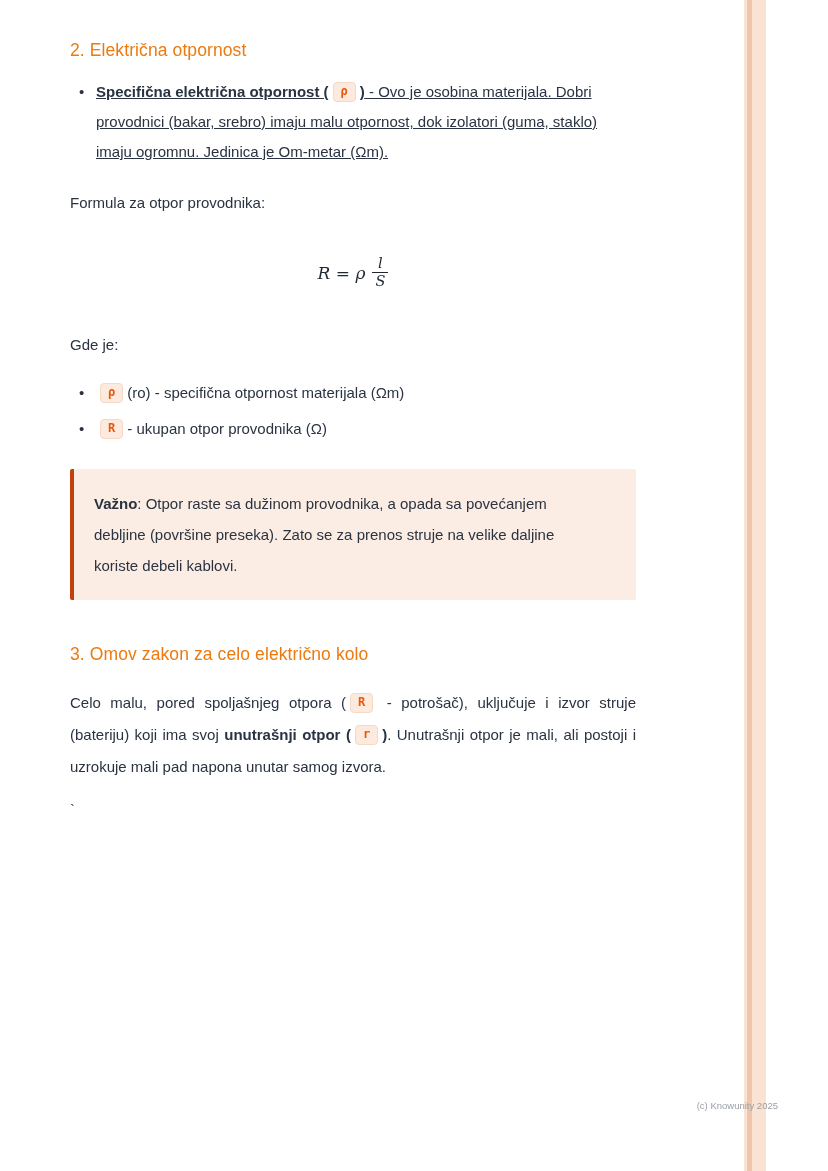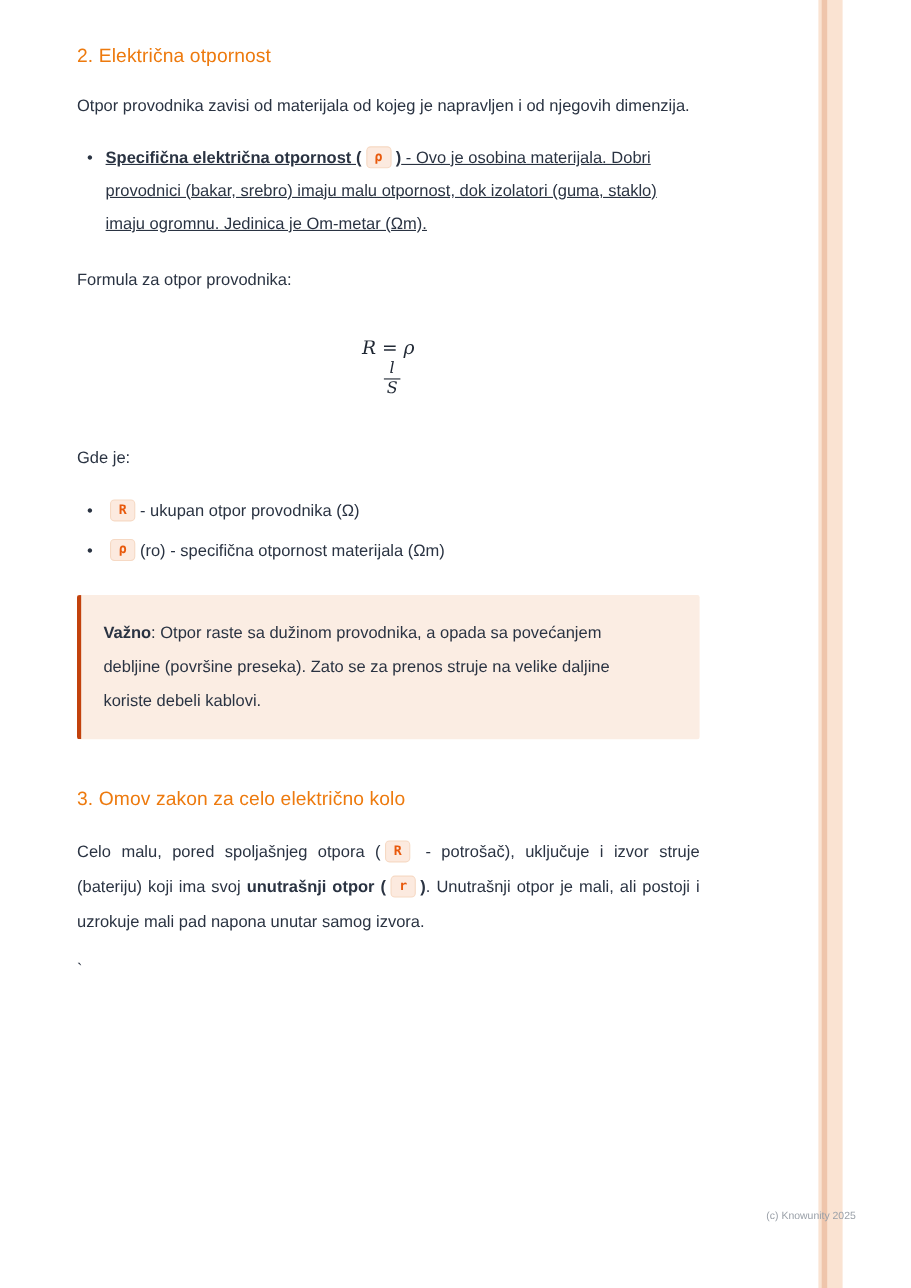--- a/index.html
+++ b/index.html
@@ -61,21 +61,21 @@
   }
   .feature-list { margin-top:16px; }
   .feature-list > li { line-height:30px; padding-right:34px;text-decoration:underline; }
 
   .formula-label { margin-top:20px; }
 
   .formula {
     margin-top:36px;
     display:flex; justify-content:center; align-items:center;
     font-family:"DejaVu Serif", serif; font-style:italic;
-    font-size:17px; color:#1f2733;flex-direction:column;
+    font-size:17px; color:#1f2733;
   }
   .frac {
     display:inline-flex; flex-direction:column; align-items:center;
     margin-left:7px; font-size:14.5px; line-height:1.2;
   }
   .frac .den { border-top:1px solid #1f2733; padding:0 3px; }
   .frac .num { padding:0 3px; }
 
   .where-label { margin-top:38px; }
 
@@ -104,21 +104,20 @@
 <body>
 
 <div class="edge-stripe">
   <div class="edge-stripe-dark"></div>
 </div>
 
 <div class="content">
 
   <h2 class="sec-heading heading-2">2. Električna otpornost</h2>
 
-  <p class="body justify intro">Otpor provodnika zavisi od materijala od kojeg je napravljen i od njegovih dimenzija.</p>
 
   <ul class="bullets feature-list">
     <li>
       <span class="b">Specifična električna otpornost (</span><span class="chip">ρ</span><span class="b">)</span><span> - Ovo je osobina materijala. Dobri provodnici (bakar, srebro) imaju malu otpornost, dok izolatori (guma, staklo) imaju ogromnu. Jedinica je Om-metar (Ωm).</span>
     </li>
   </ul>
 
   <p class="body formula-label">Formula za otpor provodnika:</p>
 
   <div class="formula">
@@ -126,24 +125,24 @@
     <span class="frac">
       <span class="num">l</span>
       <span class="den">S</span>
     </span>
   </div>
 
   <p class="body where-label">Gde je:</p>
 
   <ul class="bullets legend-list">
     <li>
-      <span class="chip">R</span><span>- ukupan otpor provodnika (Ω)</span>
+      <span class="chip">ρ</span><span>(ro) - specifična otpornost materijala (Ωm)</span>
     </li>
     <li>
-      <span class="chip">ρ</span><span>(ro) - specifična otpornost materijala (Ωm)</span>
+      <span class="chip">R</span><span>- ukupan otpor provodnika (Ω)</span>
     </li>
   </ul>
 
   <div class="callout">
     <span class="b">Važno</span><span>: Otpor raste sa dužinom provodnika, a opada sa povećanjem debljine (površine preseka). Zato se za prenos struje na velike daljine koriste debeli kablovi.</span>
   </div>
 
   <h2 class="sec-heading heading-3">3. Omov zakon za celo električno kolo</h2>
 
   <p class="body justify p3">

